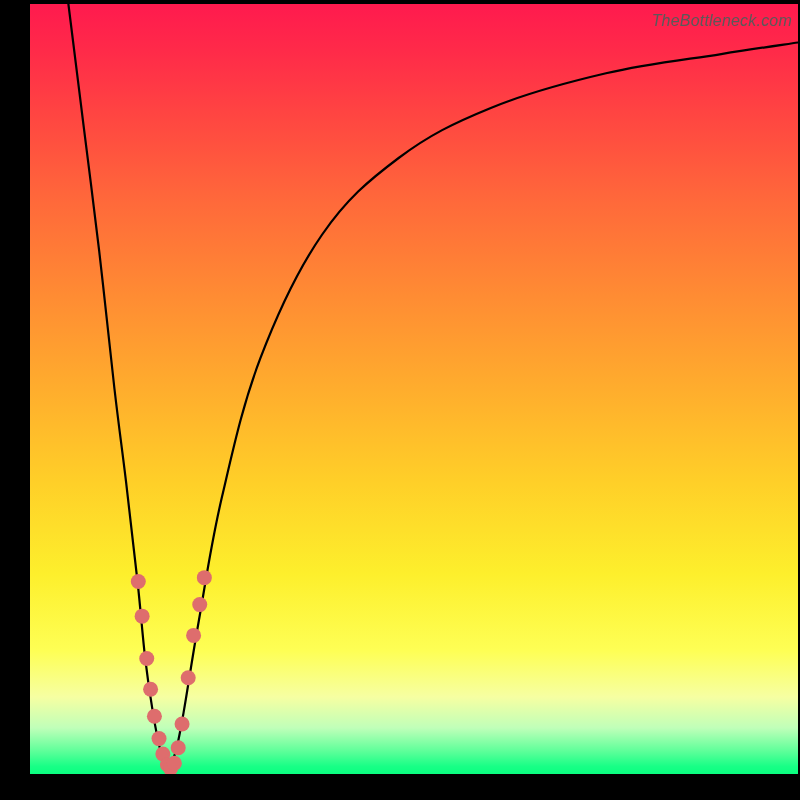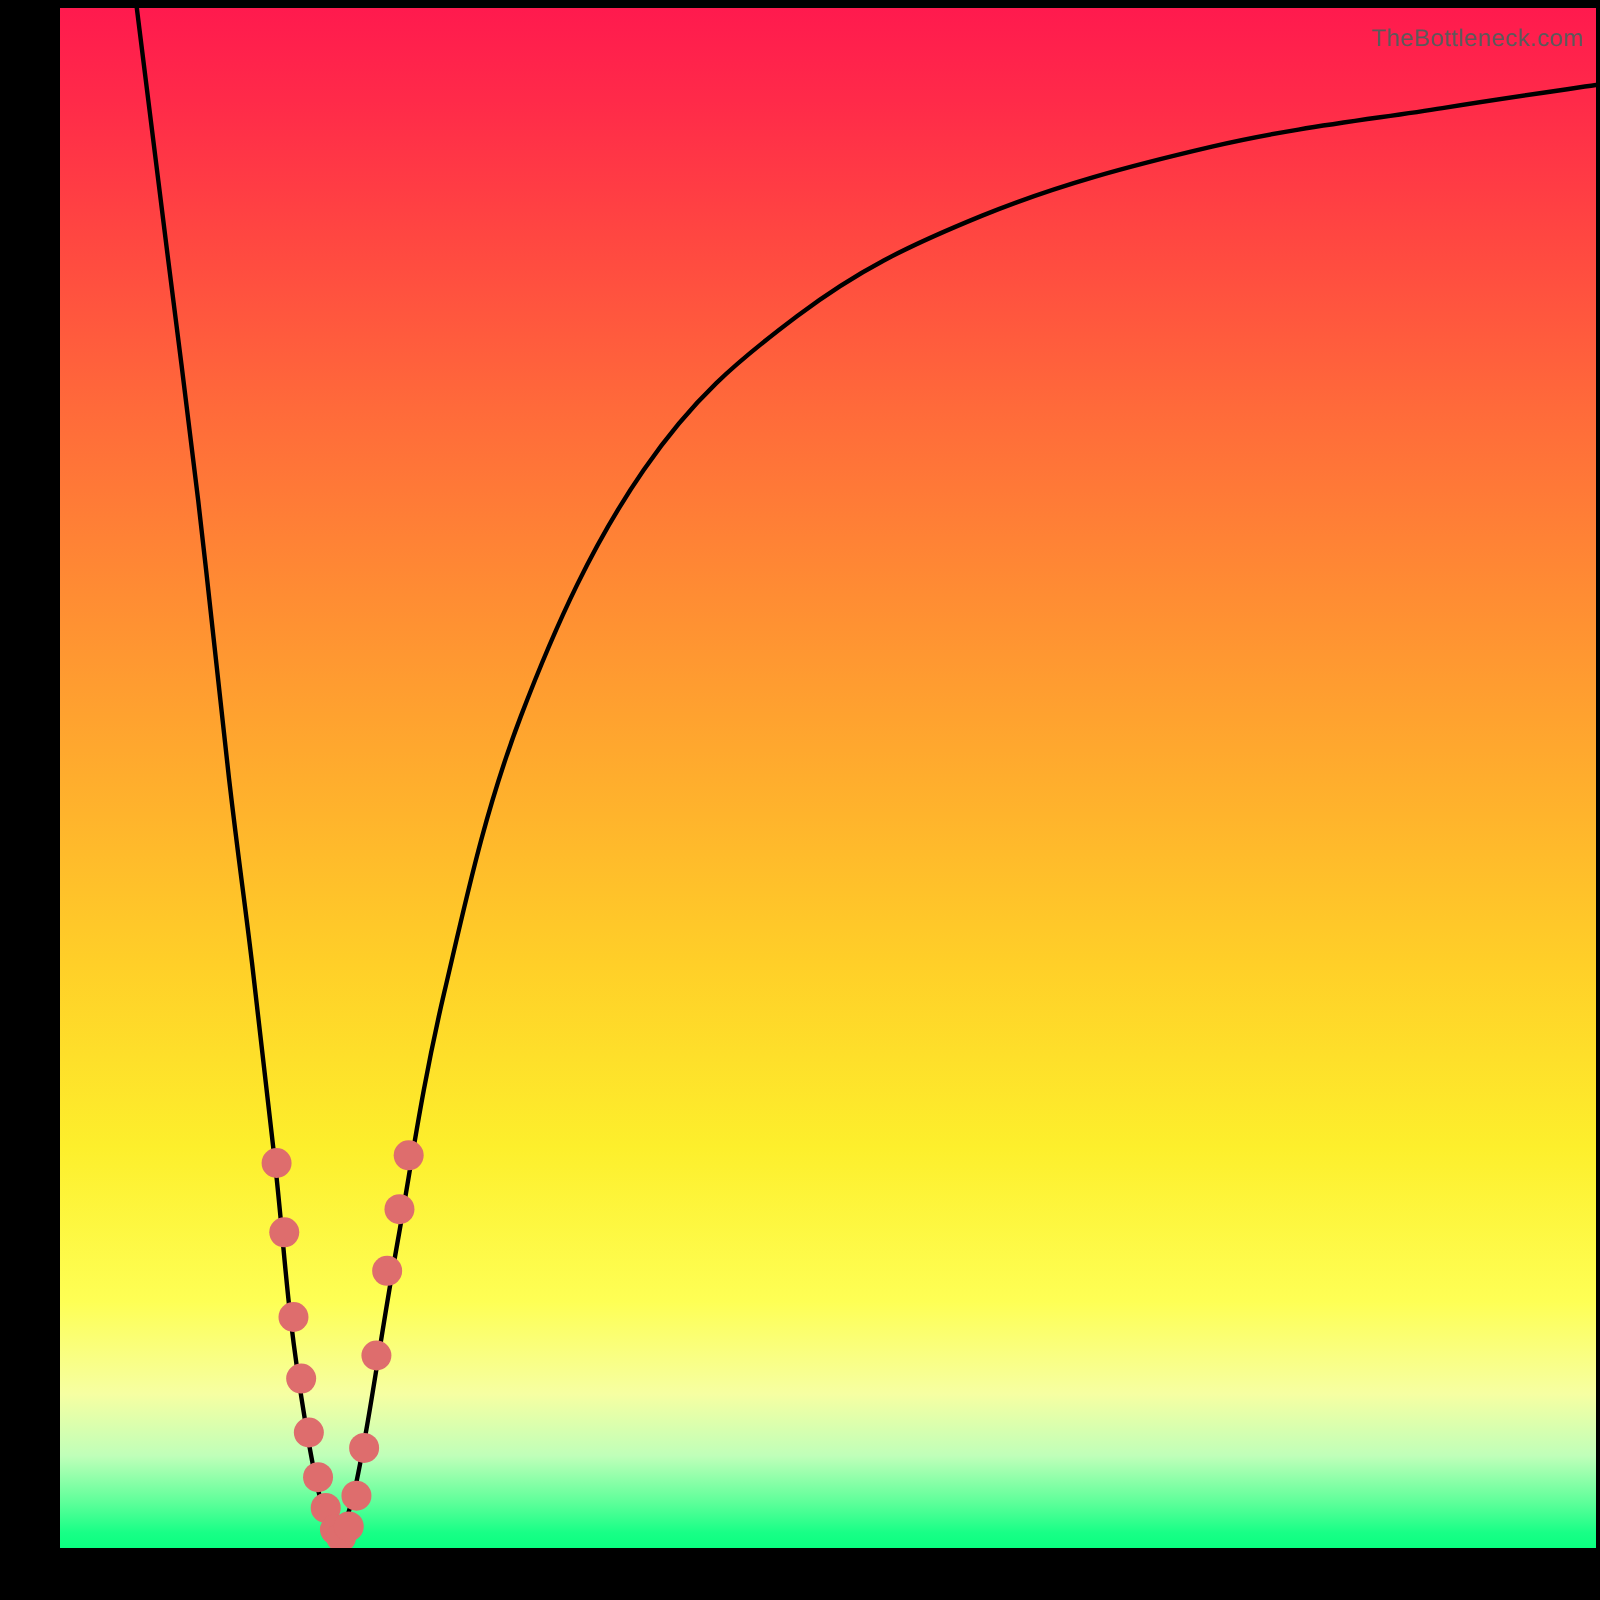--- a/index.html
+++ b/index.html
@@ -38,24 +38,25 @@
       #5fff9a 97%,
       #18ff86 99%,
       #0aff80 100%
     );
   }
   .watermark {
     position: absolute;
     top: 8px;
     right: 6px;
     color: #5a5a5a;
-    font-size: 12px;
+    font-size: 16px;
     font-weight: 500;
     letter-spacing: 0.2px;
     pointer-events: none;
+    font-style: italic;
   }
   svg.curves {
     position: absolute;
     inset: 0;
     width: 100%;
     height: 100%;
   }
   .curve-path {
     fill: none;
     stroke: #000;

